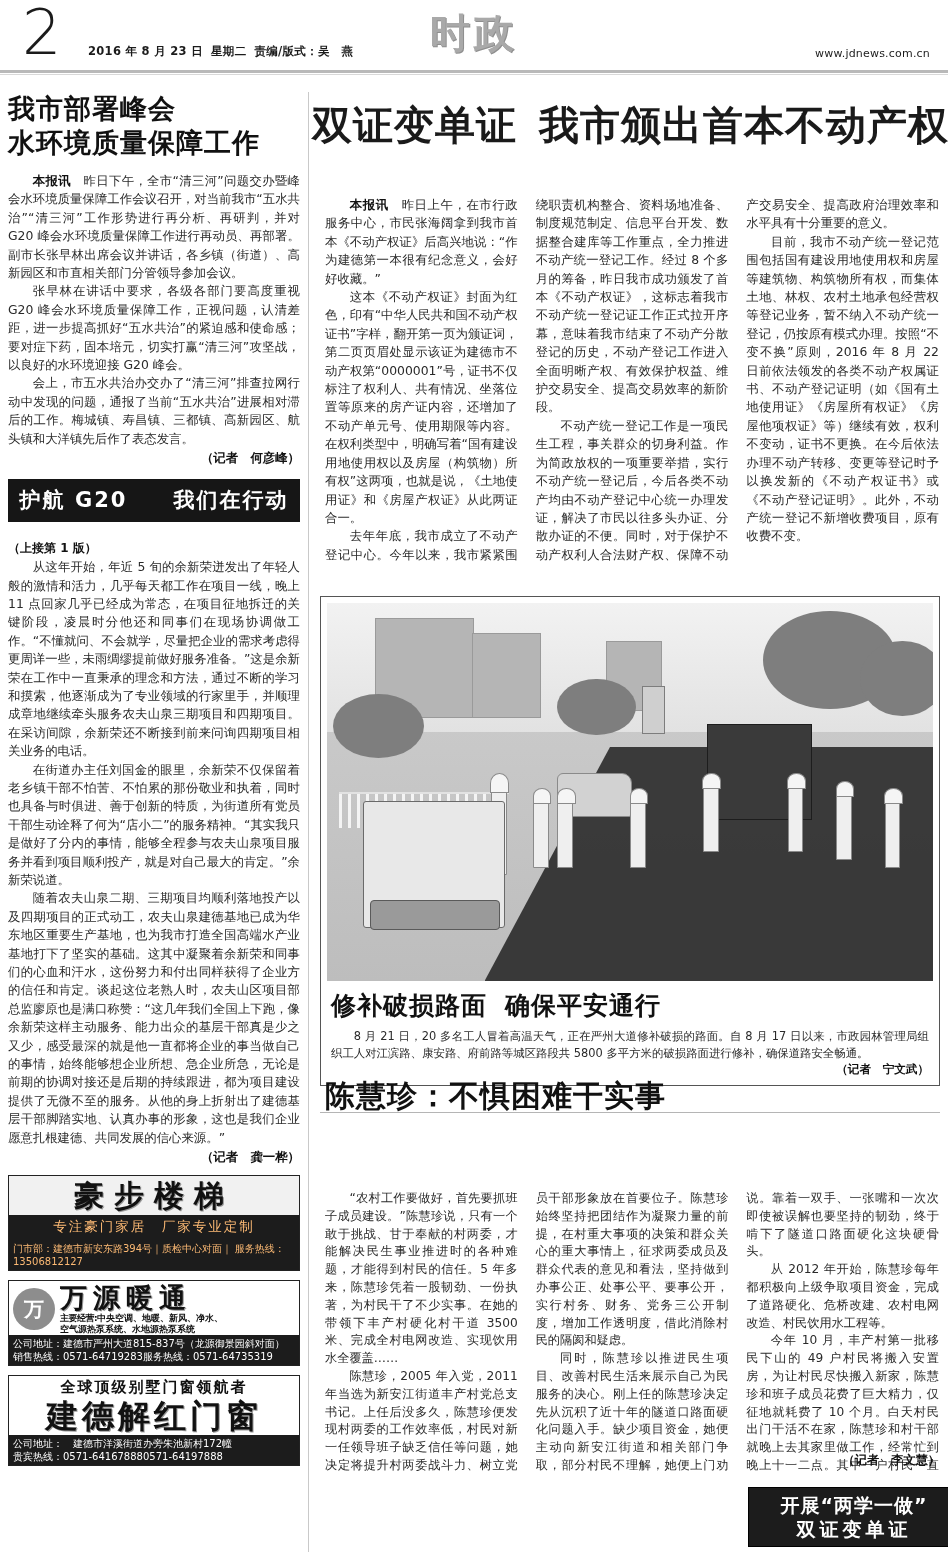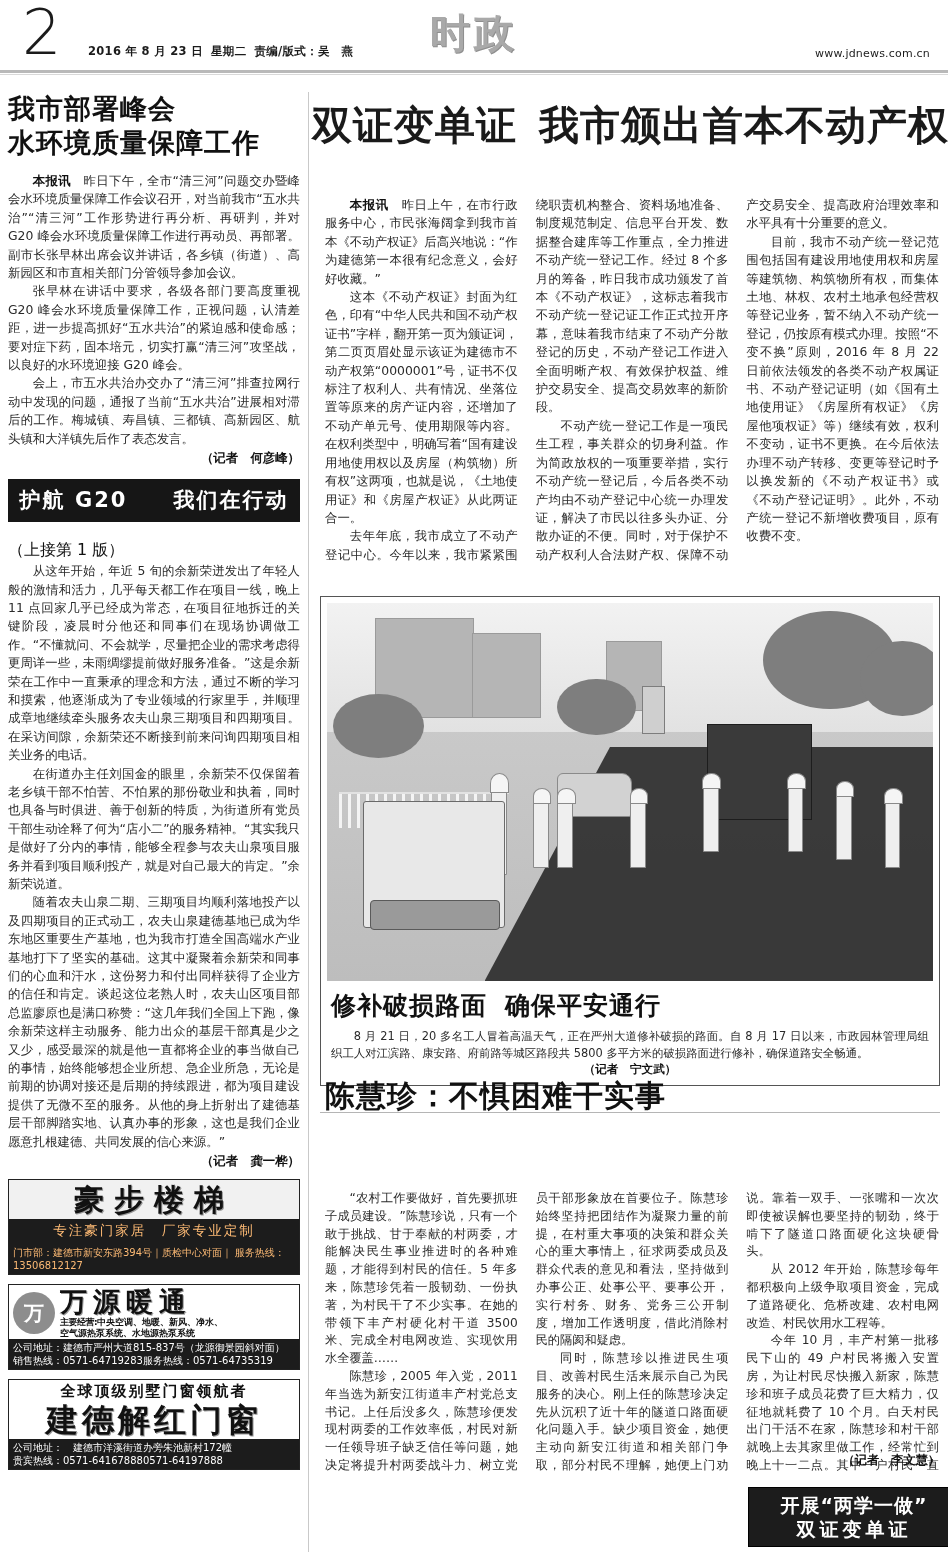--- a/index.html
+++ b/index.html
@@ -126,22 +126,22 @@
     background: #161616;
     color: #fff;
     font-size: 21px;
     font-weight: bold;
     letter-spacing: 2px;
     text-align: center;
     padding: 7px 0 8px 0;
     margin: 12px 0 0 0;
   }
   .cont-note {
-    font-size: 16px;
-    font-weight: normal;
+    font-size: 12px;
+    font-weight: bold;
     margin: 0 0 1px 0;
   }
 
   
   .ad {
     border: 1px solid #222;
     margin-top: 9px;
     background: #fff;
     overflow: hidden;
   }
@@ -293,21 +293,21 @@
   .cap-title .gap { display:inline-block; width: 18px; }
   .cap-body {
     font-size: 11.4px;
     line-height: 17px;
     text-align: justify;
     color: #2a2a2a;
     margin: 0 4px;
     text-indent: 2em;
   }
   .cap-byline {
-    text-align: center;
+    text-align: right;
     font-size: 11.6px;
     font-weight: bold;
     margin: 0 4px 2px 4px;
   }
 
   
   .bottom-head {
     position: absolute;
     left: 325px; top: 1076px;
     width: 614px;

